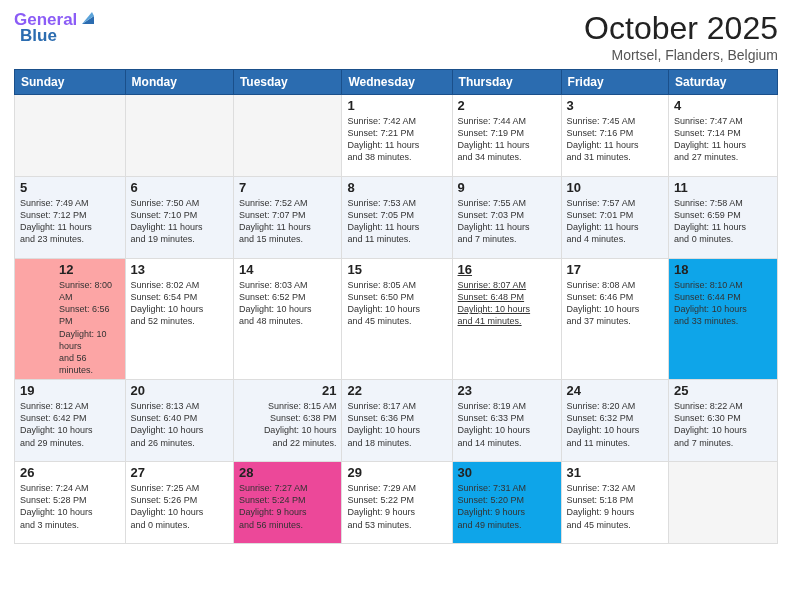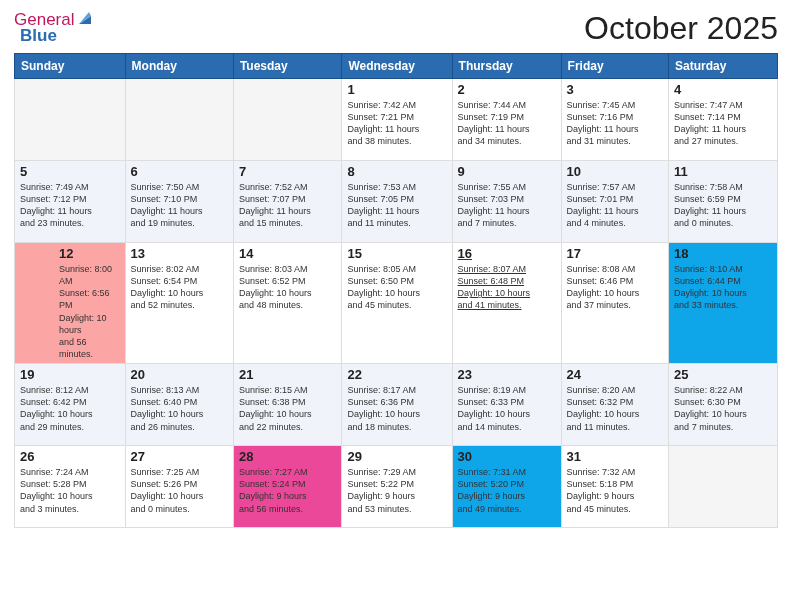--- a/index.html
+++ b/index.html
@@ -85,31 +85,32 @@
     }
   </style>
 </head>
 <body>
 
 <div class="page">
   <div class="header">
     <div class="logo">
       <div>
         <div style="display:flex;align-items:center;">
-          <span class="logo-general" style="font-size:17px;font-weight:normal;color:#be185d;">General</span>
+          <span class="logo-general" style="font-size:17px;font-weight:bold;color:#8b5cf6;">General</span>
           <svg width="20" height="20" viewBox="0 0 20 20" style="margin-left:1px;margin-top:-4px;">
             <polygon points="4,16 16,8 16,16" fill="#2B6CB0"></polygon>
             <polygon points="4,16 14,4 16,8" fill="#5ba3d9"></polygon>
           </svg>
         </div>
         <span class="logo-blue" style="font-size:17px;font-weight:bold;color:#2B6CB0;display:block;margin-top:-4px;">Blue</span>
       </div>
     </div>
     <div class="title-block">
       <div class="month-title">October 2025</div>
+      <div class="location">Mortsel, Flanders, Belgium</div>
     </div>
   </div>
 
   <table class="calendar">
     <thead>
       <tr>
         <th>Sunday</th>
         <th>Monday</th>
         <th>Tuesday</th>
         <th>Wednesday</th>
@@ -262,21 +263,21 @@
 Daylight: 10 hours
 and 29 minutes.</div>
           </td>
           <td style="background: rgb(240, 244, 250);">
             <span class="day-num">20</span>
             <div class="day-info" style="white-space: pre-line;">Sunrise: 8:13 AM
 Sunset: 6:40 PM
 Daylight: 10 hours
 and 26 minutes.</div>
           </td>
-          <td style="background: rgb(240, 244, 250);">
+          <td style="background: rgb(240, 244, 250); text-align: right;">
             <span class="day-num">21</span>
             <div class="day-info" style="white-space: pre-line;">Sunrise: 8:15 AM
 Sunset: 6:38 PM
 Daylight: 10 hours
 and 22 minutes.</div>
           </td>
           <td style="background: rgb(240, 244, 250);">
             <span class="day-num">22</span>
             <div class="day-info" style="white-space: pre-line;">Sunrise: 8:17 AM
 Sunset: 6:36 PM

